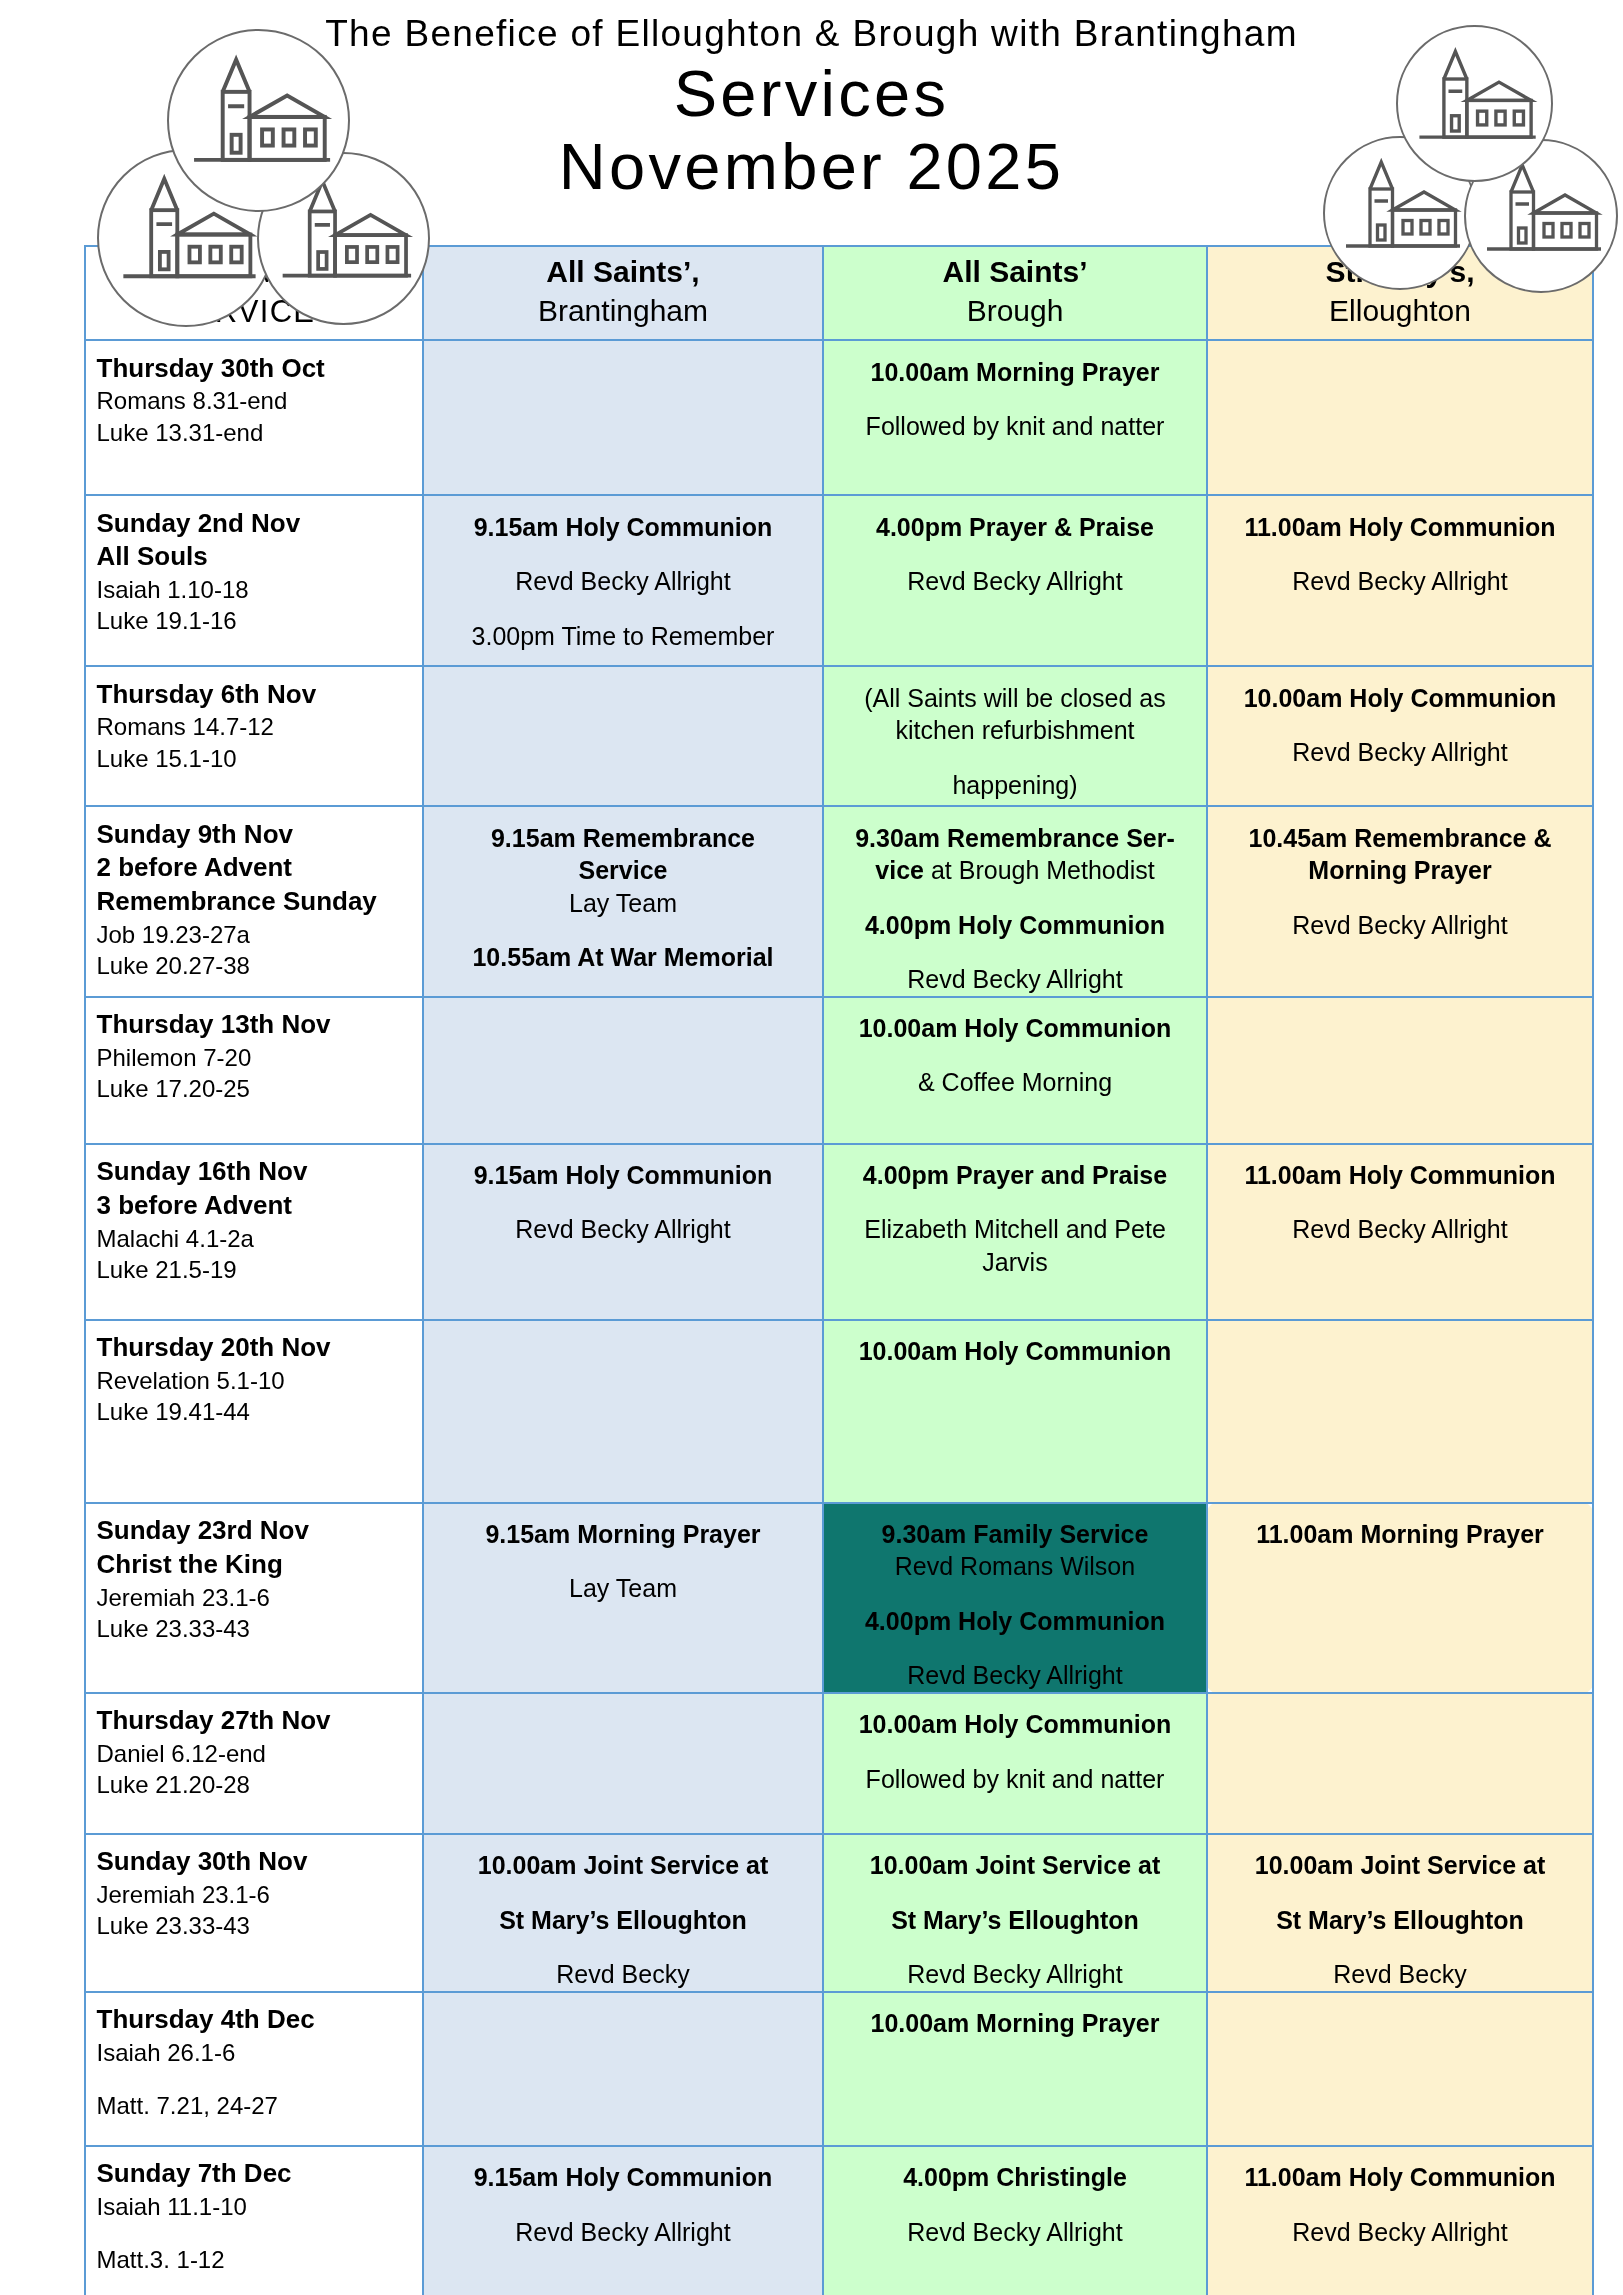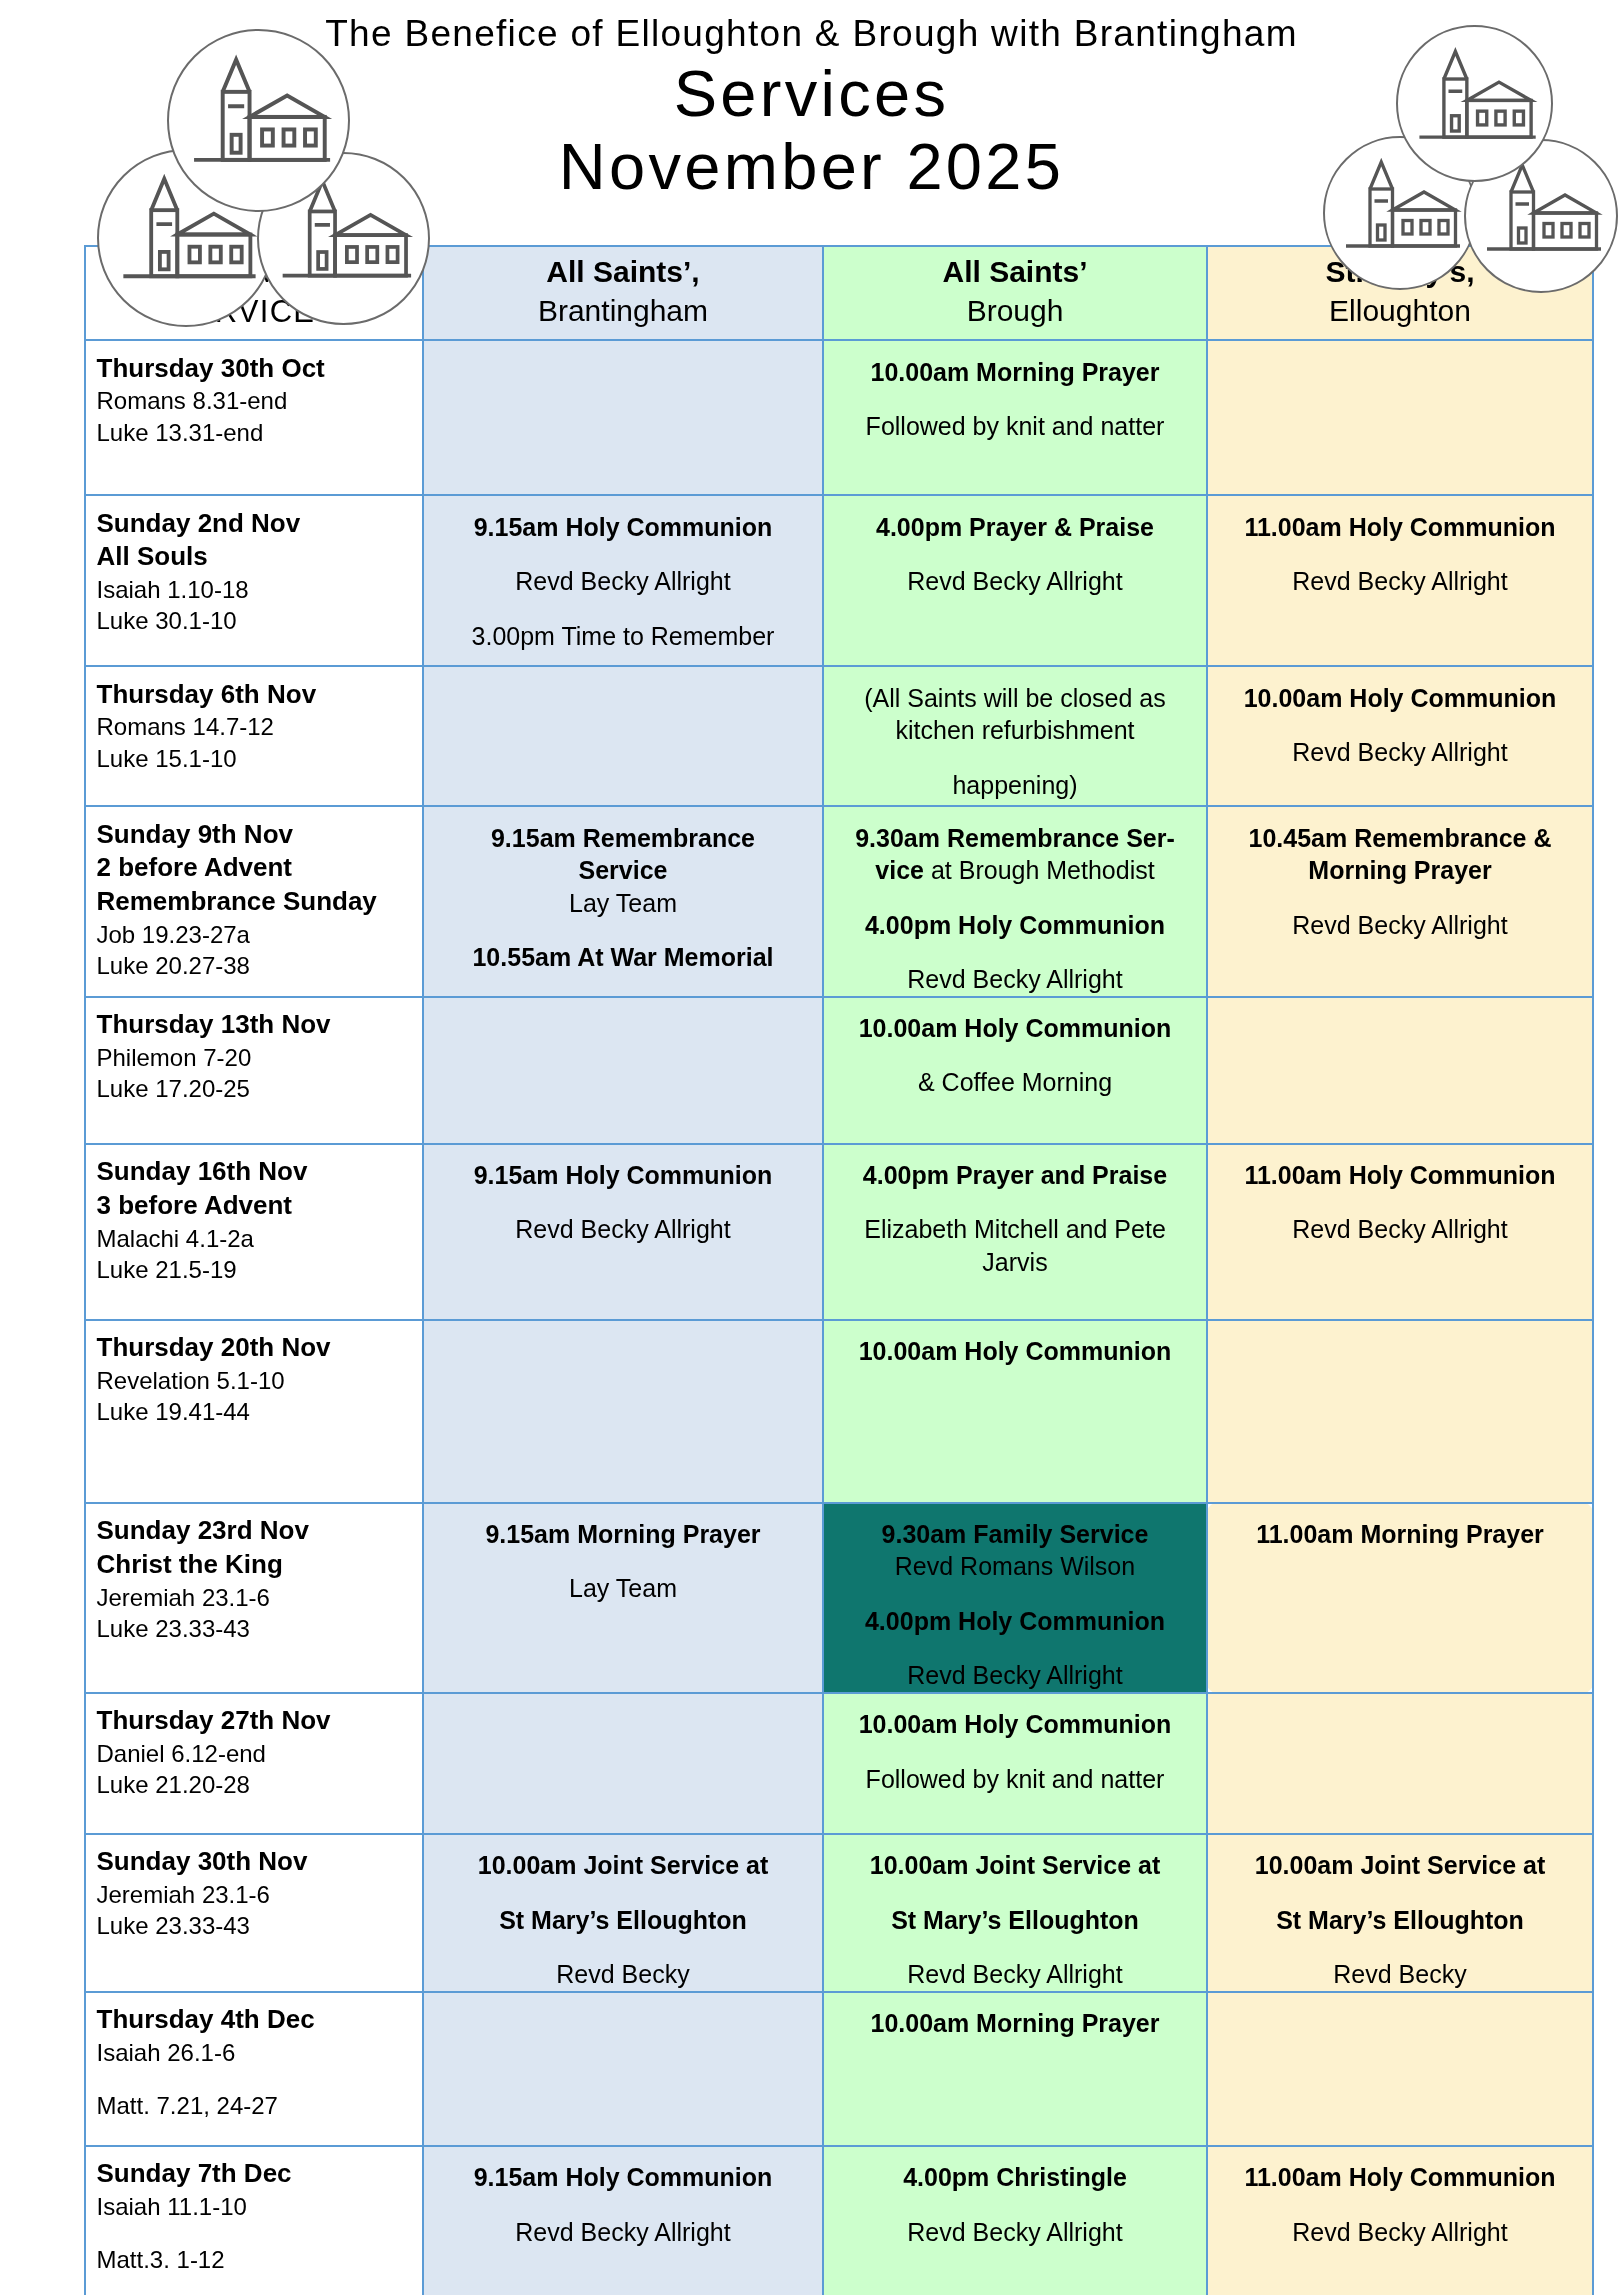--- a/index.html
+++ b/index.html
@@ -200,21 +200,21 @@
             </div>
           </td>
           <td class="service-cell" style="background: rgb(253, 242, 207);"></td>
         </tr>
         <tr style="height: 171px;">
           <td class="date-cell" style="background: rgb(255, 255, 255);">
             <div class="para">
               <div class="line"><span class="b">Sunday 2nd Nov</span></div>
               <div class="line"><span class="b">All Souls</span></div>
               <div class="line"><span>Isaiah 1.10-18</span></div>
-              <div class="line"><span>Luke 30.1-10</span></div>
+              <div class="line"><span>Luke 19.1-16</span></div>
             </div>
           </td>
           <td class="service-cell" style="background: rgb(220, 230, 242);">
             <div class="para">
               <div class="line"><span class="b">9.15am Holy Communion</span></div>
             </div>
             <div class="para">
               <div class="line"><span>Revd Becky Allright</span></div>
             </div>
             <div class="para">

